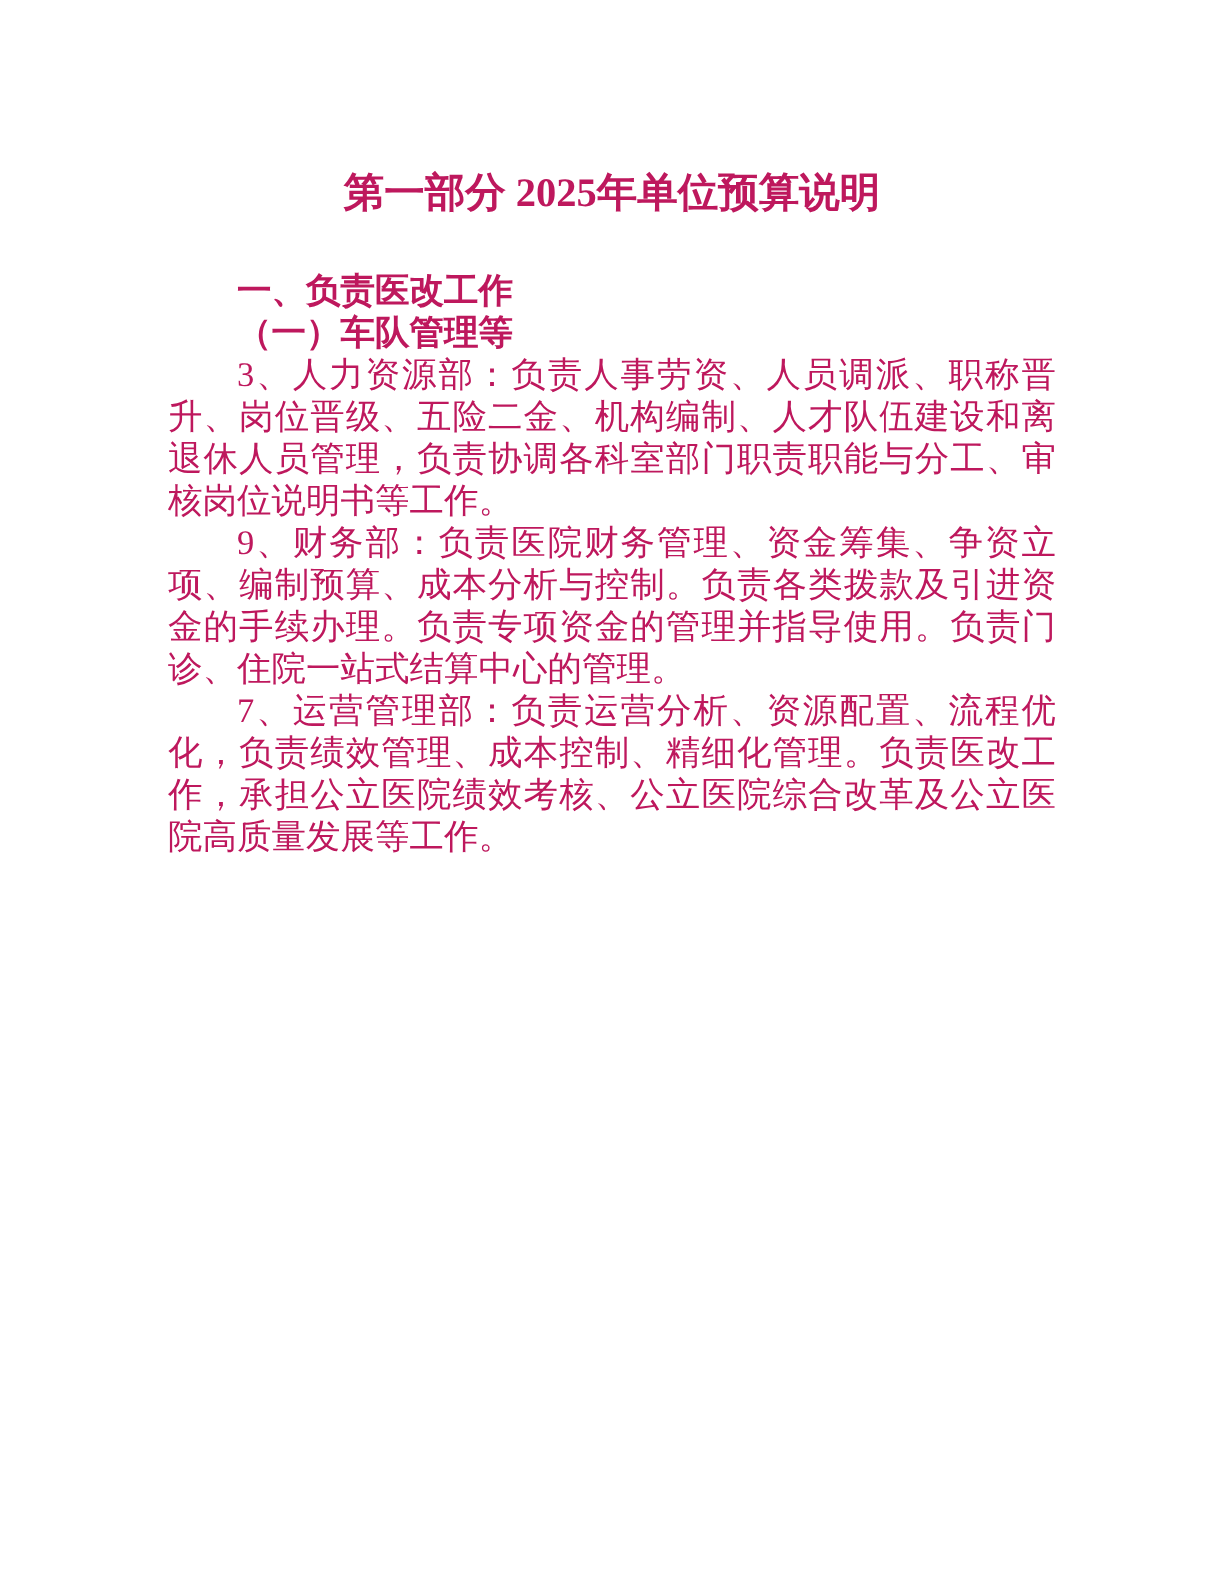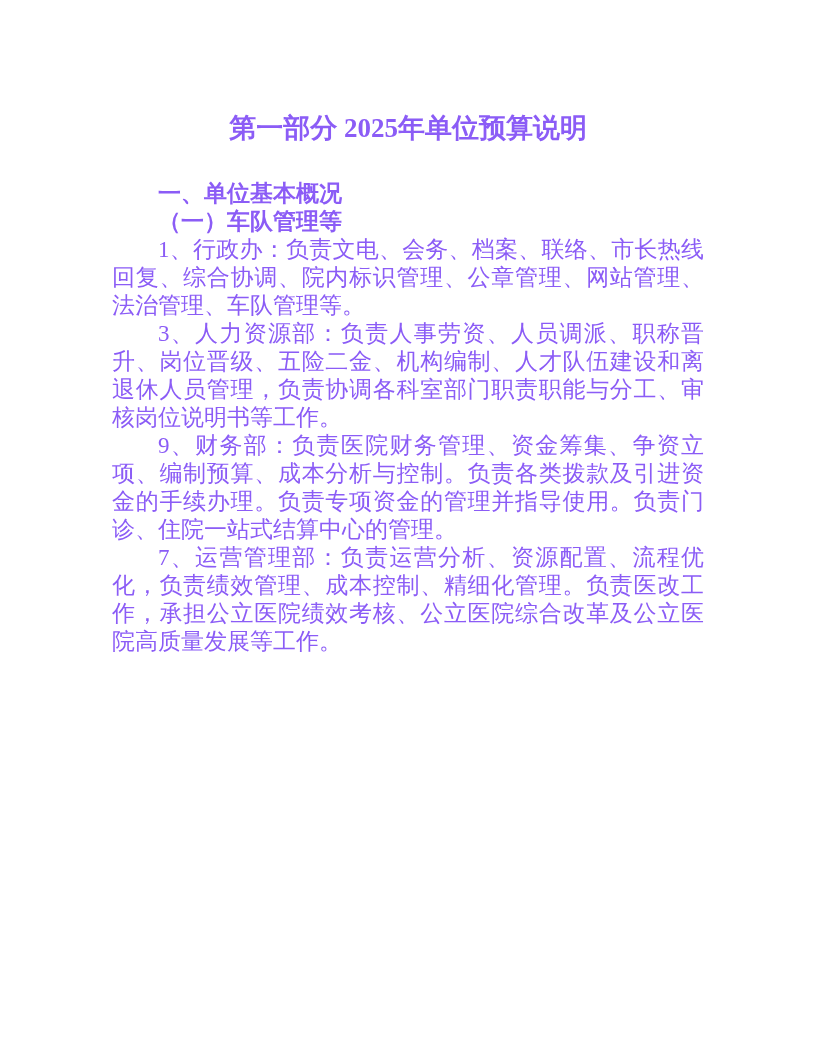--- a/index.html
+++ b/index.html
@@ -10,21 +10,21 @@
   .page {
     position: relative;
     width: 784px;
     height: 1056px;
     margin: 0 auto;
     background: #ffffff;
     box-sizing: border-box;
     padding: 96px 96px 96px 96px;
     overflow: hidden;
     font-family: "Liberation Serif", "DejaVu Serif", serif;
-    color: #8b5cf6;
+    color: #be185d;
   }
   .doc-title {
     margin: 8px 0 28px 0;
     font-size: 27px;
     font-weight: bold;
     line-height: 48px;
     text-align: center;
     white-space: nowrap;
   }
   .doc-heading {
@@ -45,25 +45,24 @@
     word-break: normal;
     overflow-wrap: break-word;
   }
 </style>
 </head>
 <body>
 
 <div class="page">
   <h1 class="doc-title">第一部分 2025年单位预算说明</h1>
 
-  <p class="doc-heading">一、单位基本概况</p>
+  <p class="doc-heading">一、负责医改工作</p>
 
   <p class="doc-heading">（一）车队管理等</p>
 
-  <p class="doc-para">1、行政办：负责文电、会务、档案、联络、市长热线回复、综合协调、院内标识管理、公章管理、网站管理、法治管理、车队管理等。</p>
 
 
   <p class="doc-para">3、人力资源部：负责人事劳资、人员调派、职称晋升、岗位晋级、五险二金、机构编制、人才队伍建设和离退休人员管理，负责协调各科室部门职责职能与分工、审核岗位说明书等工作。</p>
 
   <p class="doc-para">9、财务部：负责医院财务管理、资金筹集、争资立项、编制预算、成本分析与控制。负责各类拨款及引进资金的手续办理。负责专项资金的管理并指导使用。负责门诊、住院一站式结算中心的管理。</p>
 
 
 
   <p class="doc-para">7、运营管理部：负责运营分析、资源配置、流程优化，负责绩效管理、成本控制、精细化管理。负责医改工作，承担公立医院绩效考核、公立医院综合改革及公立医院高质量发展等工作。</p>
 </div>

